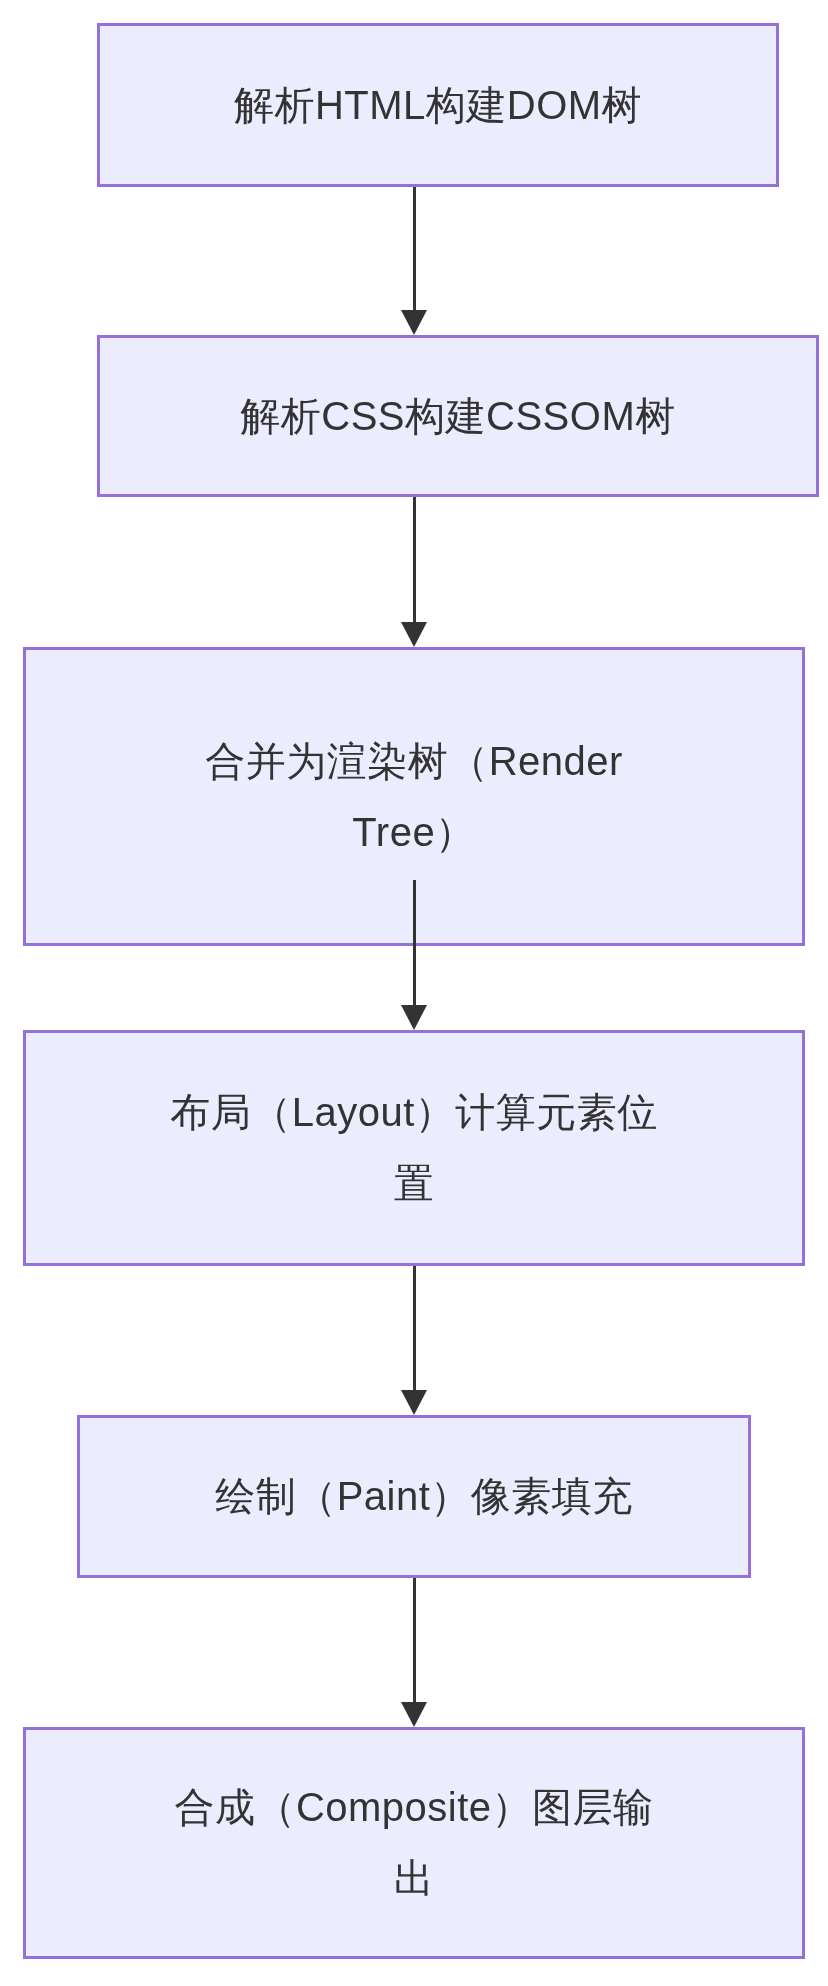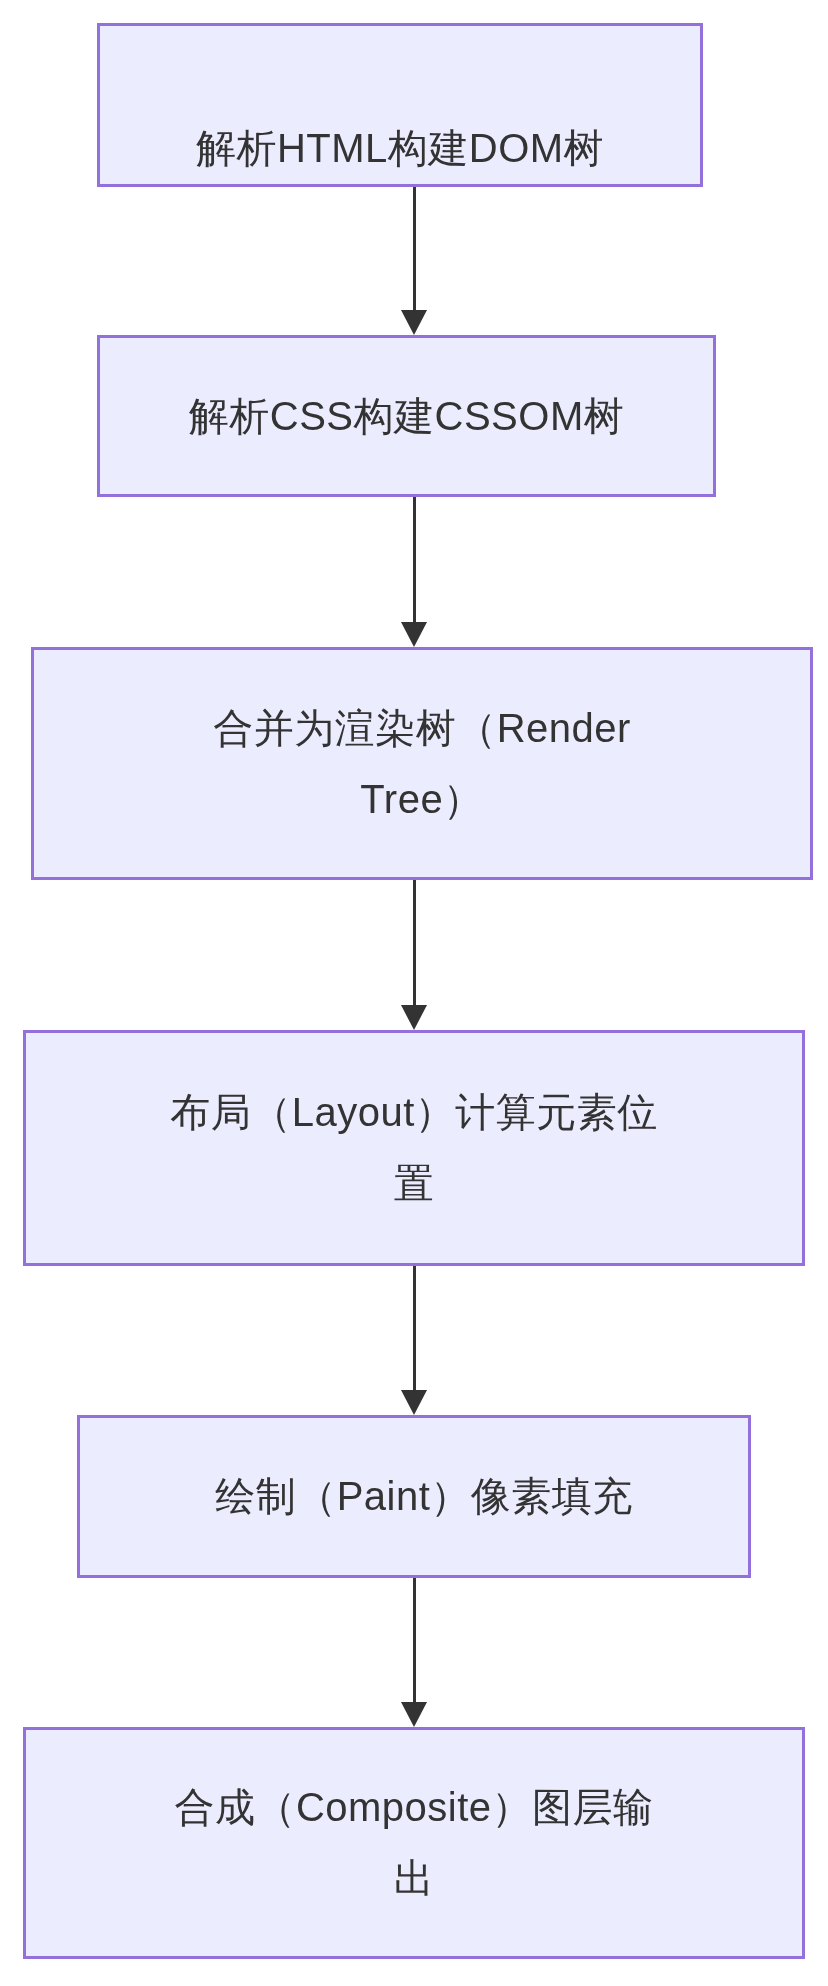--- a/index.html
+++ b/index.html
@@ -26,23 +26,23 @@
   }
   .node-label {
     color: #333333;
     font-size: 40px;
     line-height: 71px;
     text-align: center;
     white-space: pre-line;
     letter-spacing: 0.5px;
   }
   
-  .n1 { left: 97px;  top: 23px;   width: 606px; height: 164px; align-items: flex-end; }
-  .n2 { left: 97px;  top: 335px;  width: 619px; height: 162px; }
-  .n3 { left: 23px;  top: 647px;  width: 782px; height: 233px; margin-left: 8px; }
+  .n1 { left: 97px;  top: 23px;   width: 682px; height: 164px; }
+  .n2 { left: 97px;  top: 335px;  width: 722px; height: 162px; }
+  .n3 { left: 23px;  top: 647px;  width: 782px; height: 299px; }
   .n4 { left: 23px;  top: 1030px; width: 782px; height: 236px; }
   .n5 { left: 77px;  top: 1415px; width: 674px; height: 163px; padding-left: 20px; }
   .n6 { left: 23px;  top: 1727px; width: 782px; height: 232px; }
 
   .edge {
     position: absolute;
     left: 401px;          
     width: 26px;
     display: flex;
     flex-direction: column;

